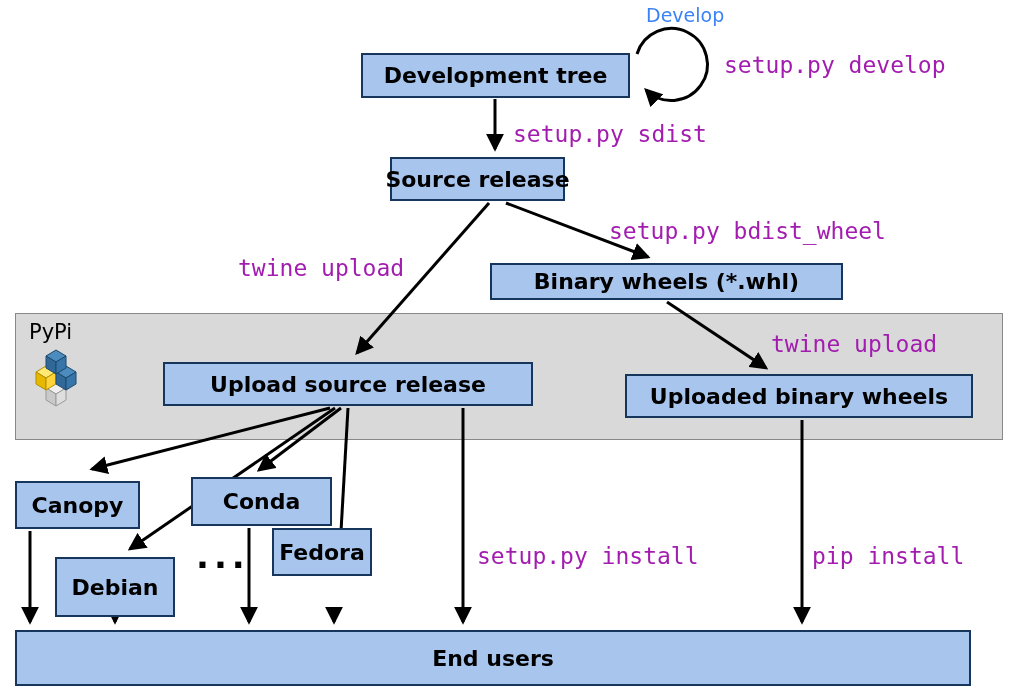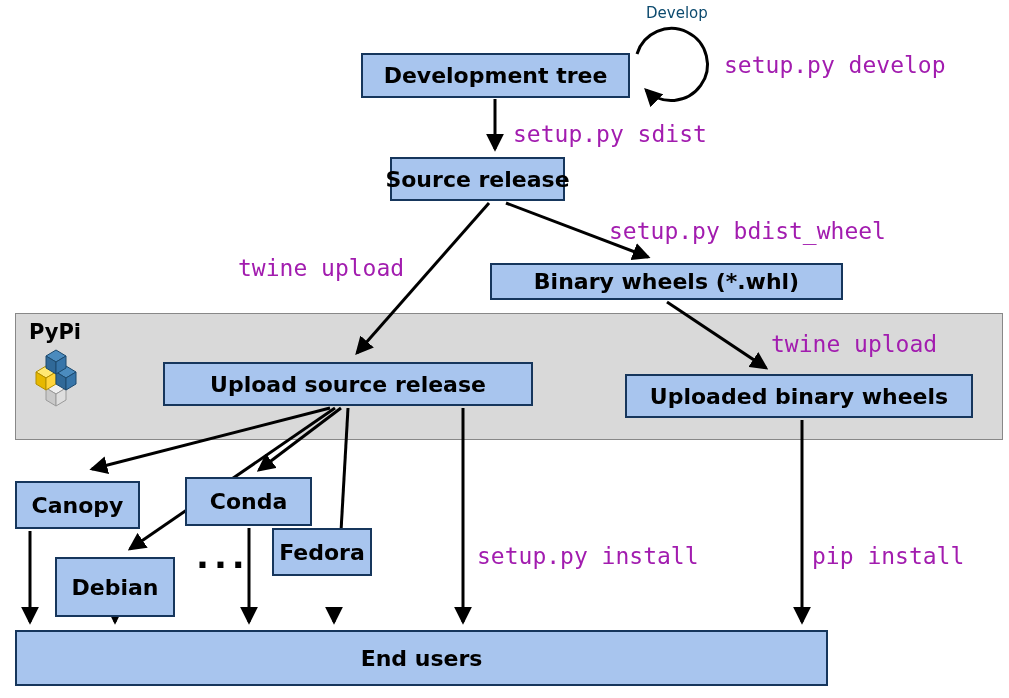--- a/index.html
+++ b/index.html
@@ -6,43 +6,43 @@
   html,body{background:#fff}
   body{width:1009px;height:698px;font-family:"DejaVu Sans","Liberation Sans",sans-serif;color:#000}
   .stage{position:relative;width:1009px;height:698px;background:#fff;overflow:hidden}
 
   .node{position:absolute;display:flex;align-items:center;justify-content:center;
         background:var(--box_fill,#a8c5ee);border:2px solid var(--box_border,#16365c);
         font-weight:bold;font-size:22px;color:#000;z-index:3;text-align:right;white-space:nowrap}
 
   .band{position:absolute;left:15px;top:313px;width:988px;height:127px;
         background:var(--band_fill,#d9d9d9);border:1px solid var(--band_border,#888);z-index:1}
-  .band-label{position:absolute;left:13px;top:6px;font-weight:bold;font-size:21px}
+  .band-label{position:absolute;left:13px;top:6px;font-weight:normal;font-size:21px}
   .pypi-logo{position:absolute;left:12px;top:32px}
 
   svg.edges{position:absolute;left:0;top:0;z-index:2}
   svg.edges path{stroke:var(--arrow,#000);stroke-width:3;fill:none}
 
   .edge-label{position:absolute;font-family:"DejaVu Sans Mono","Liberation Mono",monospace;
               font-size:23px;color:#a21caf;white-space:nowrap;z-index:4}
-  .plain-label{position:absolute;font-size:15px;color:#0c4a6e;white-space:nowrap;z-index:4}
+  .plain-label{position:absolute;font-size:19px;color:#3b82f6;white-space:nowrap;z-index:4}
   .ellipsis{position:absolute;left:196px;top:536px;font-weight:bold;font-size:34px;
             letter-spacing:5px;z-index:3}
 
   
   #n-devtree{left:361px;top:53px;width:269px;height:45px}
   #n-source{left:390px;top:157px;width:175px;height:44px}
   #n-wheels{left:490px;top:263px;width:353px;height:37px}
   #n-upload-src{left:163px;top:362px;width:370px;height:44px}
   #n-upload-whl{left:625px;top:374px;width:348px;height:44px}
   #n-canopy{left:15px;top:481px;width:125px;height:48px}
-  #n-conda{left:185px;top:477px;width:127px;height:49px}
+  #n-conda{left:191px;top:477px;width:141px;height:49px}
   #n-debian{left:55px;top:557px;width:120px;height:60px}
   #n-fedora{left:272px;top:528px;width:100px;height:48px}
-  #n-endusers{left:15px;top:630px;width:813px;height:56px}
+  #n-endusers{left:15px;top:630px;width:956px;height:56px}
 
   
   #l-develop{left:646px;top:4px}
   #l-setup-develop{left:724px;top:52px}
   #l-pip-install-e{left:724px;top:83px}
   #l-setup-sdist{left:513px;top:121px}
   #l-twine-upload-left{left:238px;top:255px}
   #l-setup-bdist{left:609px;top:218px}
   #l-twine-upload-right{left:771px;top:331px}
   #l-setup-install{left:477px;top:543px}

